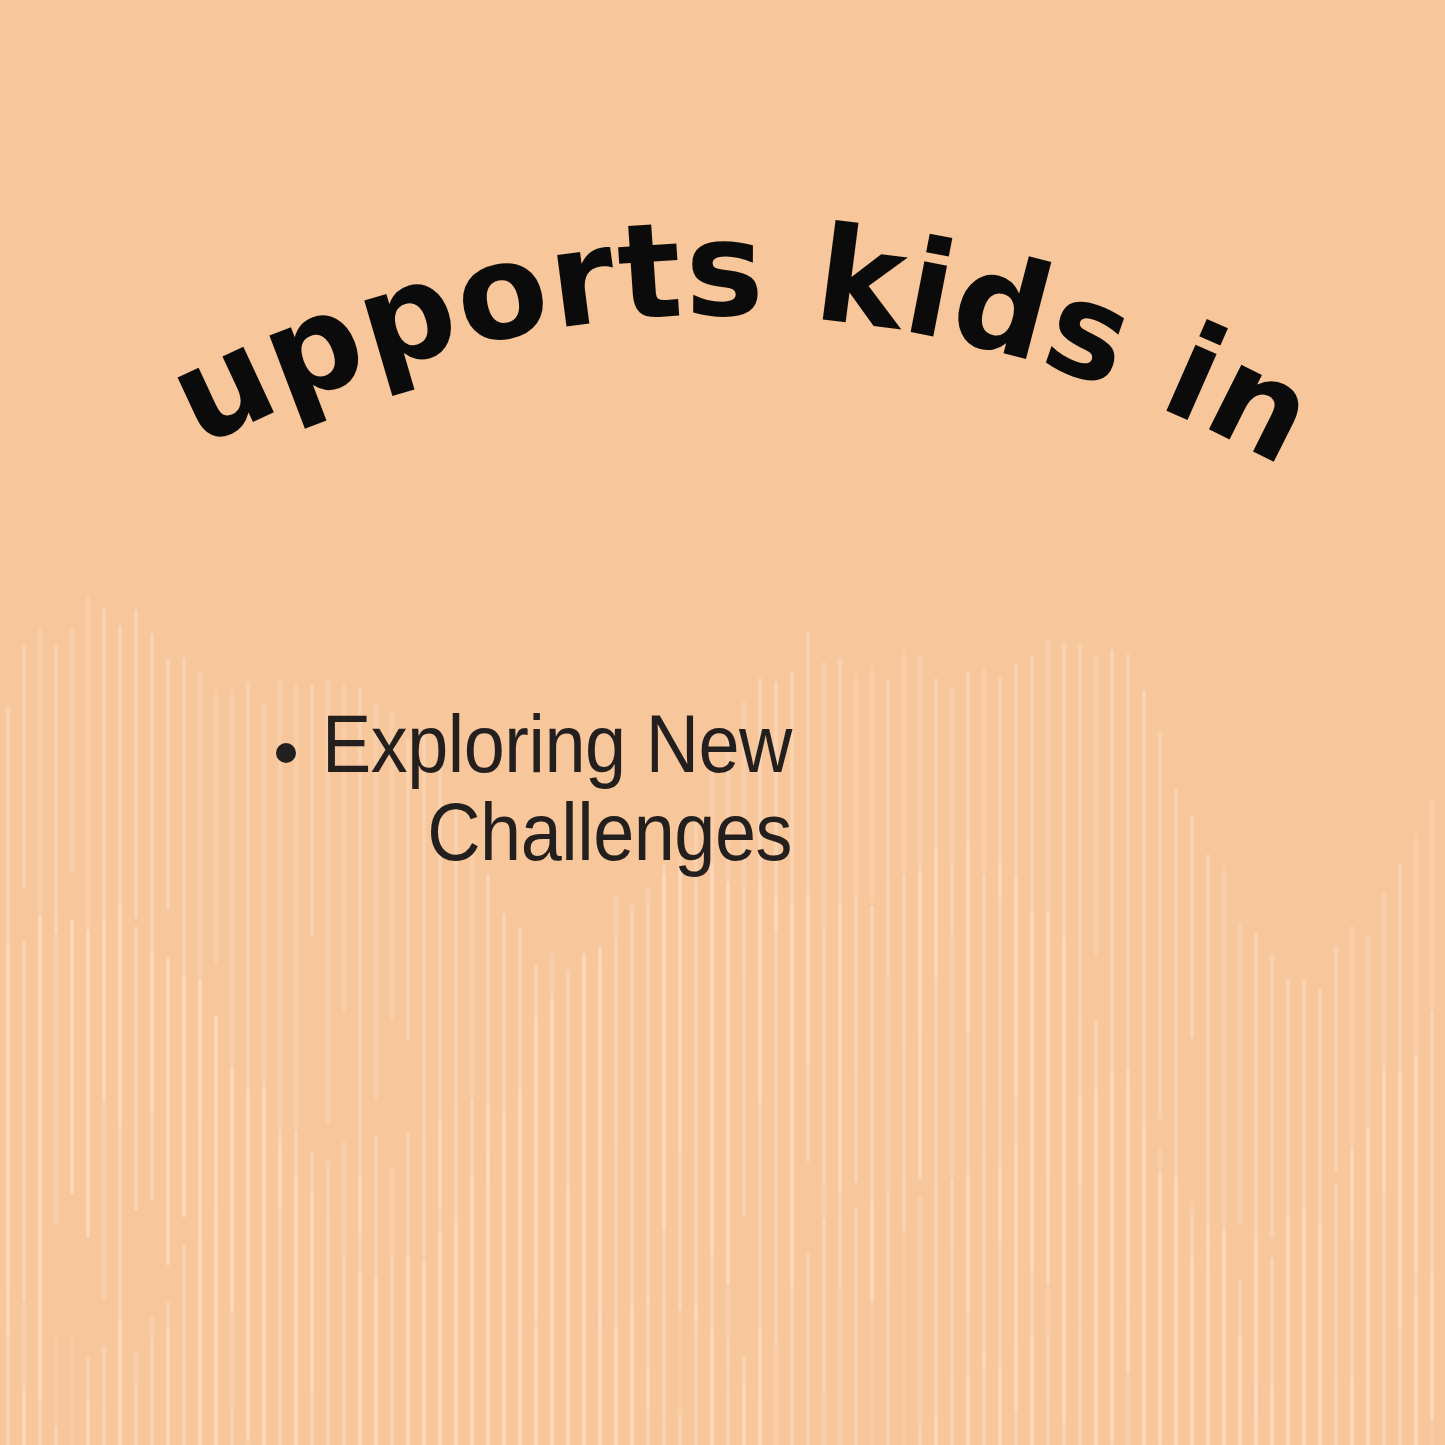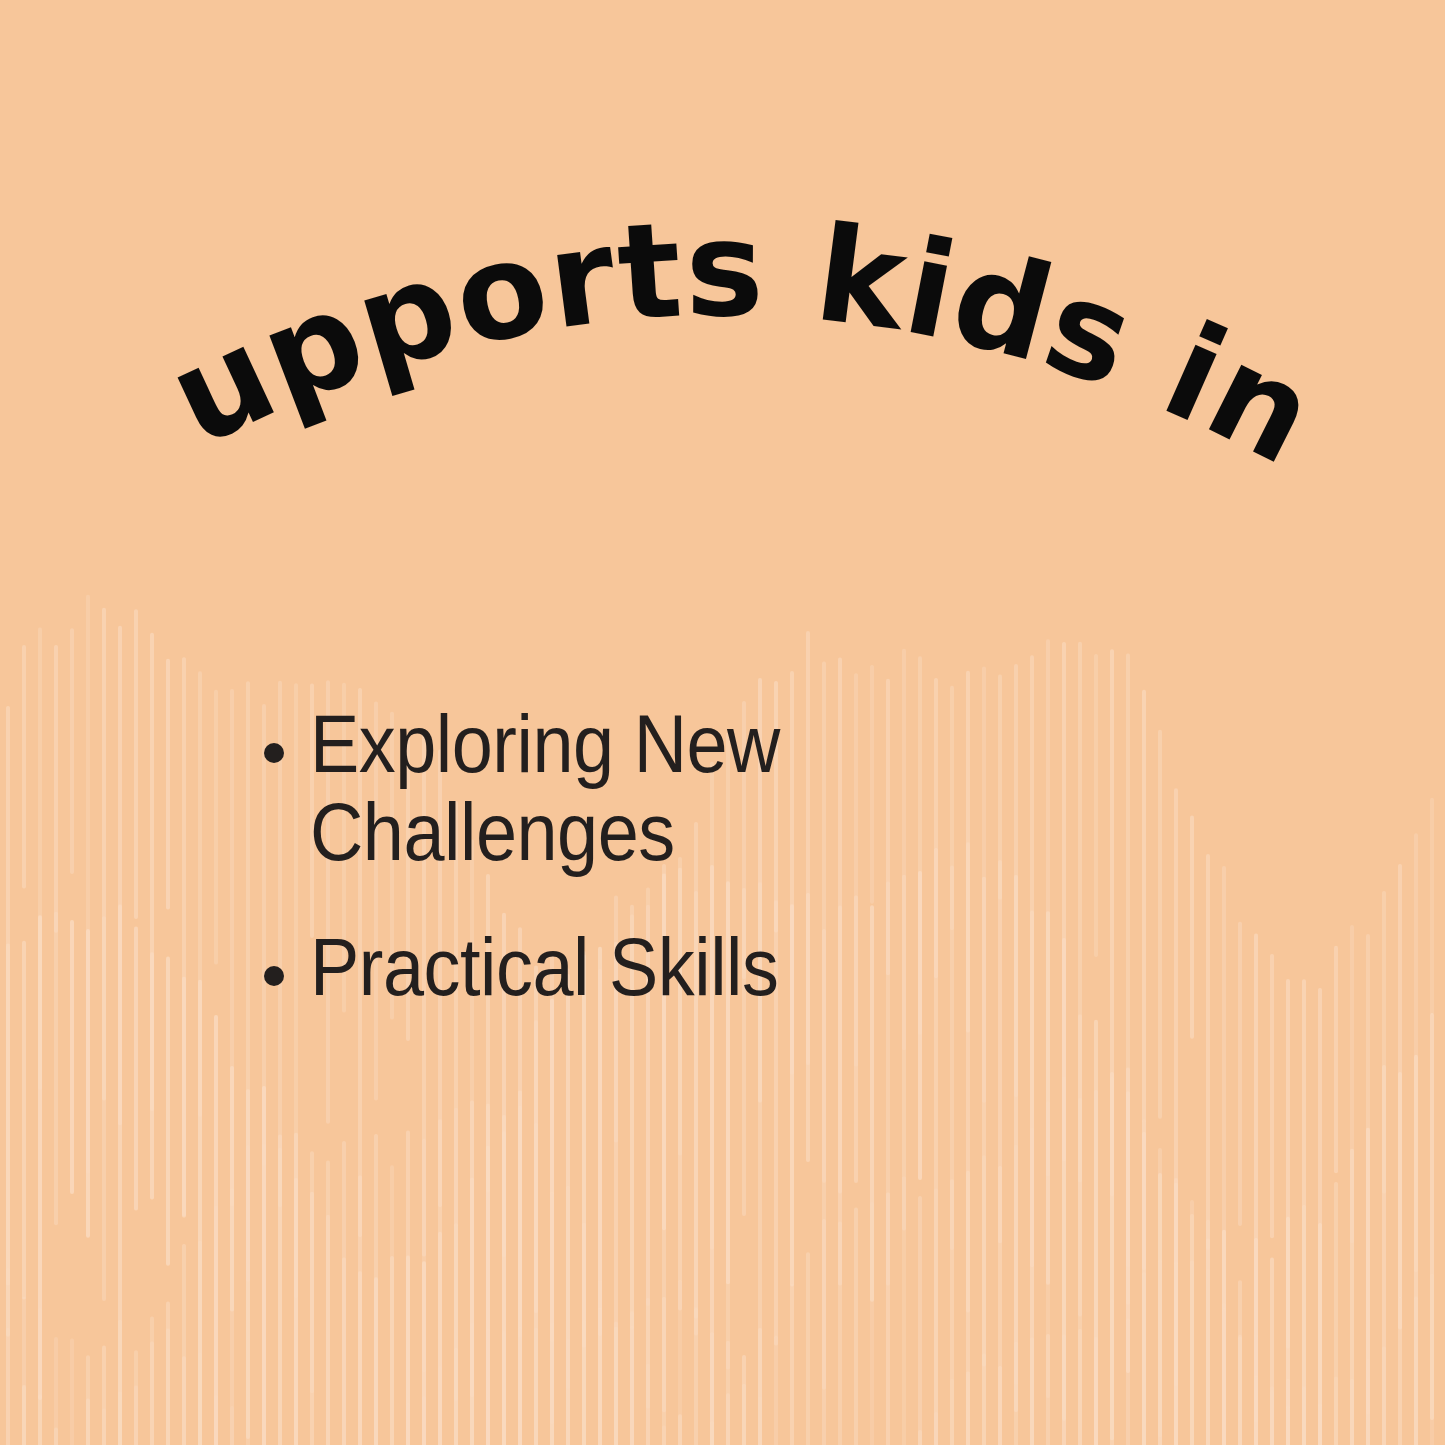--- a/index.html
+++ b/index.html
@@ -38,23 +38,24 @@
     font-family: "DejaVu Sans", sans-serif;
     font-weight: bold;
     font-size: 132px;
     letter-spacing: 1px;
     fill: #0b0b0b;
   }
 
   
   #bullet-list {
     position: absolute;
-    left: 264px;
+    left: 276px;
     top: 700px;
     width: 1110px;
+    text-align: right;
   }
   .bullet-row {
     display: flex;
     align-items: flex-start;
     margin-bottom: 48px;
   }
   .bullet-row:last-child { margin-bottom: 0; }
   .bullet-dot {
     flex: 0 0 auto;
     width: 20px;
@@ -428,20 +429,16 @@
   </div>
 
   <div id="bullet-list">
 
     <div class="bullet-row">
       <span class="bullet-dot"></span>
       <span class="bullet-text">Exploring New
 Challenges</span>
     </div>
 
-    <div class="bullet-row">
-      <span class="bullet-dot"></span>
-      <span class="bullet-text">Practical Skills</span>
-    </div>
 
 
   </div>
 </div>
 
 </body></html>

